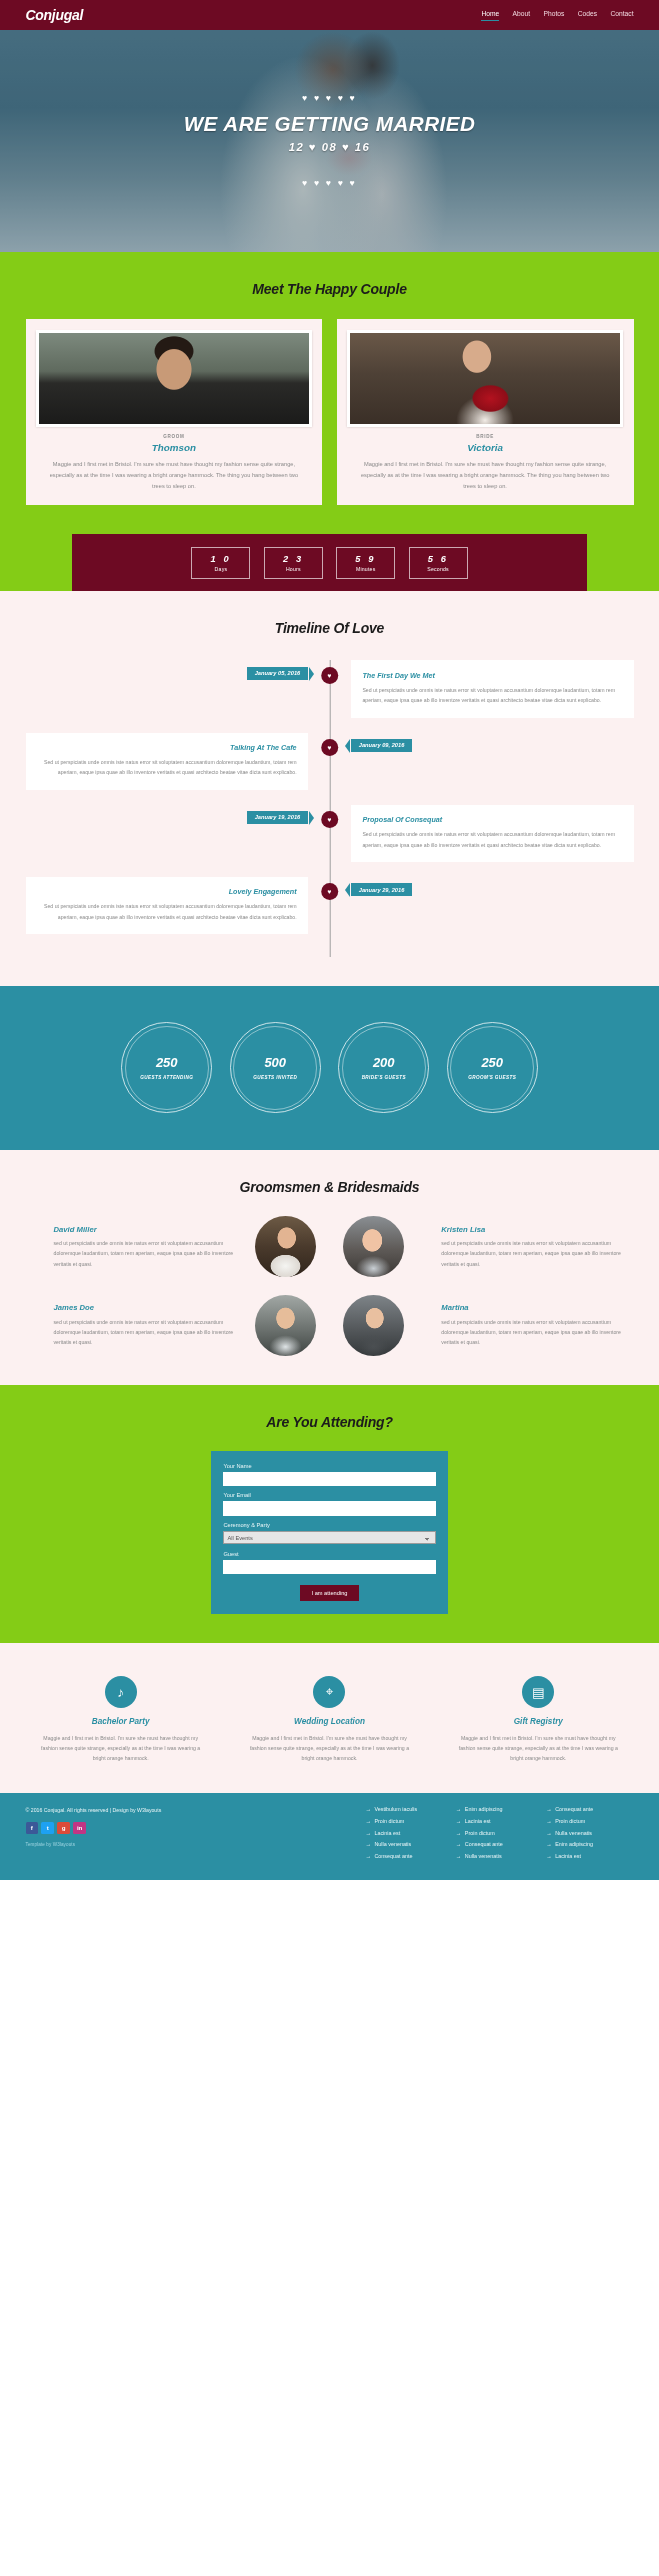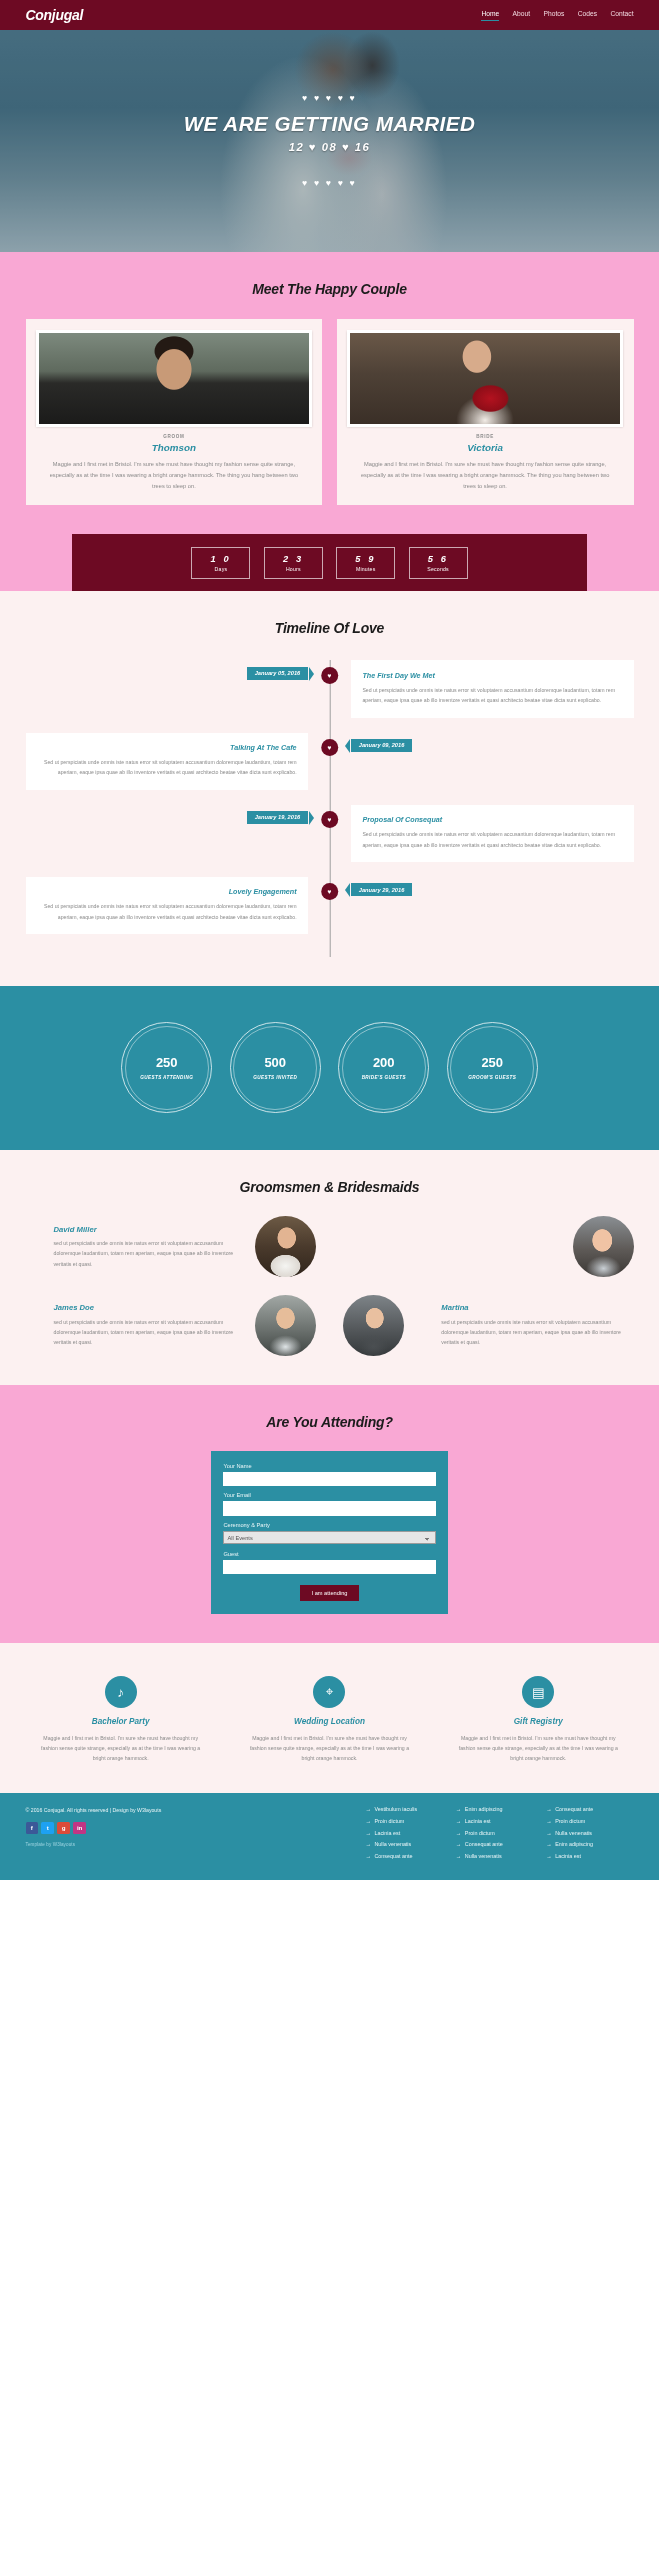--- a/index.html
+++ b/index.html
@@ -74,21 +74,21 @@
     text-shadow: 0 0.5px 1.5px rgba(0,0,0,.35);
   }
 
   
   .section { padding: 29px 0; }
   .section-title {
     text-align: center; font-size: 14px; font-weight: bold; font-style: italic;
     color: #1c1c1c; letter-spacing: -0.2px;
   }
   .bg-pink { background: #fcf1f1; }
-  .bg-white { background: #f9a8d4; }
+  .bg-white { background: #84cc16; }
   .bg-teal { background: #2b8fa3; }
 
   
   .couple-row { display: flex; gap: 14.4px; margin-top: 21.6px; }
   .couple-card {
     flex: 1; background: #fcf1f1; padding: 11.3px 10.3px 13.4px; text-align: center;
   }
   .couple-photo {
     width: 100%; height: 97px; margin-bottom: 7.2px;
     border: 3.1px solid #fff; box-shadow: 0 0.5px 2.1px rgba(0,0,0,.18);
@@ -180,21 +180,21 @@
   .stat-circle {
     width: 91px; height: 91px; border-radius: 50%;
     border: 1px solid rgba(255,255,255,.75);
     display: flex; flex-direction: column; align-items: center; justify-content: center;
     color: #fff; position: relative;
   }
   .stat-circle:before {
     content:""; position:absolute; inset:2.6px; border-radius:50%;
     border:0.5px solid rgba(255,255,255,.45);
   }
-  .stat-num { font-size: 13px; font-weight: bold; margin-bottom: 4.6px; }
+  .stat-num { font-size: 13px; font-weight: bold; font-style: italic; margin-bottom: 4.6px; }
   .stat-label {
     font-size: 4.6px; letter-spacing: 0.4px; text-transform: uppercase;
     font-weight: bold; font-style: italic;
   }
 
   
   .party-grid {
     display: grid; grid-template-columns: 1fr 1fr; gap: 17.5px 27px; margin-top: 21.6px;
   }
   .party-item { display: flex; align-items: center; gap: 9.3px; }
@@ -454,20 +454,24 @@
 
       <div class="party-item">
         <div class="party-text">
           <div class="party-name">David Miller</div>
           <p class="party-desc">sed ut perspiciatis unde omnis iste natus error sit voluptatem accusantium doloremque laudantium, totam rem aperiam, eaque ipsa quae ab illo inventore veritatis et quasi.</p>
         </div>
         <div class="party-avatar av1"></div>
       </div>
 
       <div class="party-item rev">
+        <div class="party-text" style="text-align:left">
+          <div class="party-name">Kristen Lisa</div>
+          <p class="party-desc">sed ut perspiciatis unde omnis iste natus error sit voluptatem accusantium doloremque laudantium, totam rem aperiam, eaque ipsa quae ab illo inventore veritatis et quasi.</p>
+        </div>
         <div class="party-avatar av2"></div>
       </div>
 
       <div class="party-item">
         <div class="party-text">
           <div class="party-name">James Doe</div>
           <p class="party-desc">sed ut perspiciatis unde omnis iste natus error sit voluptatem accusantium doloremque laudantium, totam rem aperiam, eaque ipsa quae ab illo inventore veritatis et quasi.</p>
         </div>
         <div class="party-avatar av3"></div>
       </div>

